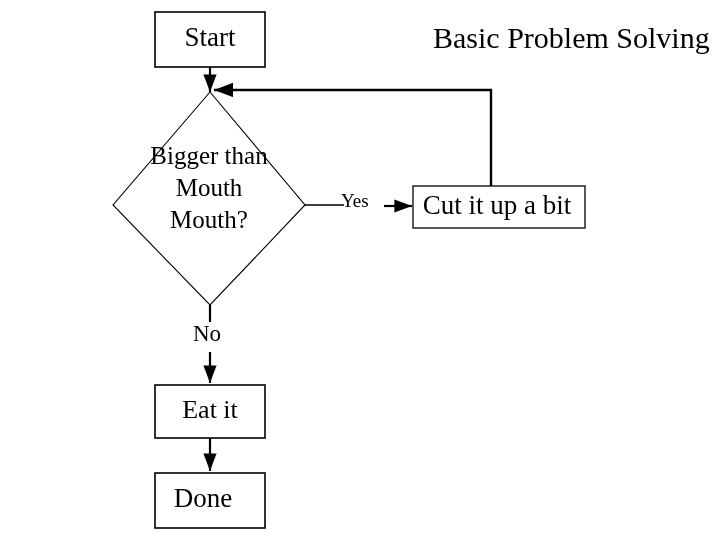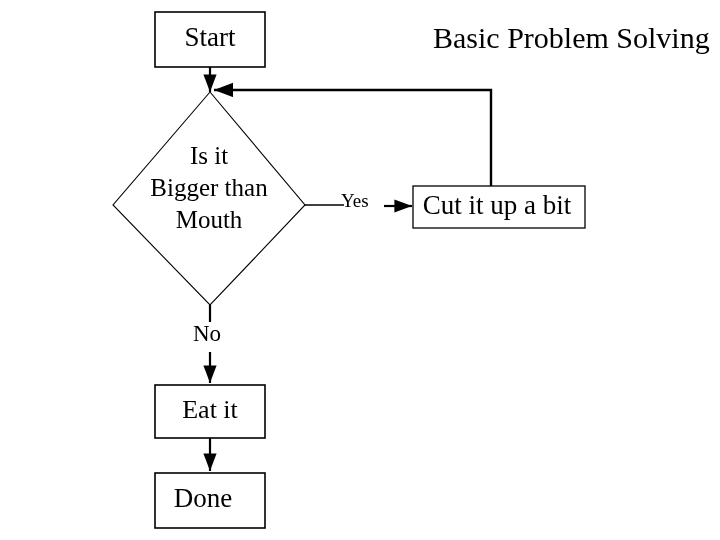--- a/index.html
+++ b/index.html
@@ -116,23 +116,23 @@
     <line x1="210" y1="438" x2="210" y2="471" stroke="#000000" stroke-width="2.2" marker-end="url(#arrowhead)"></line>
 
     <rect x="155" y="473" width="110" height="55" fill="none" stroke="#000000" stroke-width="1.6"></rect>
   </svg>
 
   <div class="node-label" id="start-label">Start</div>
 
   <div class="node-label" id="title">Basic Problem Solving</div>
 
   <div class="node-label" id="decision-label">
-    <div>Is it</div>
     <div>Bigger than</div>
     <div>Mouth</div>
+    <div>Mouth?</div>
   </div>
 
   <div class="node-label" id="cut-label">Cut it up a bit</div>
 
   <div class="node-label" id="eat-label">Eat it</div>
 
   <div class="node-label" id="done-label">Done</div>
 
   <div class="node-label" id="yes-label">Yes</div>
 

